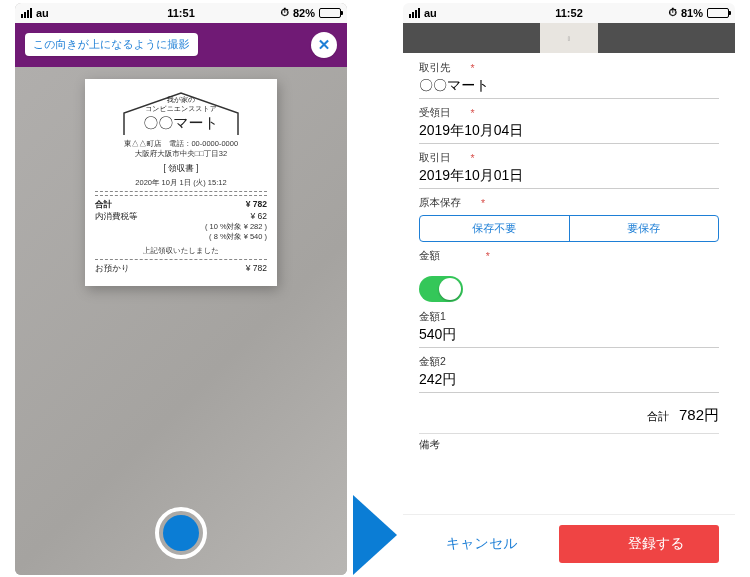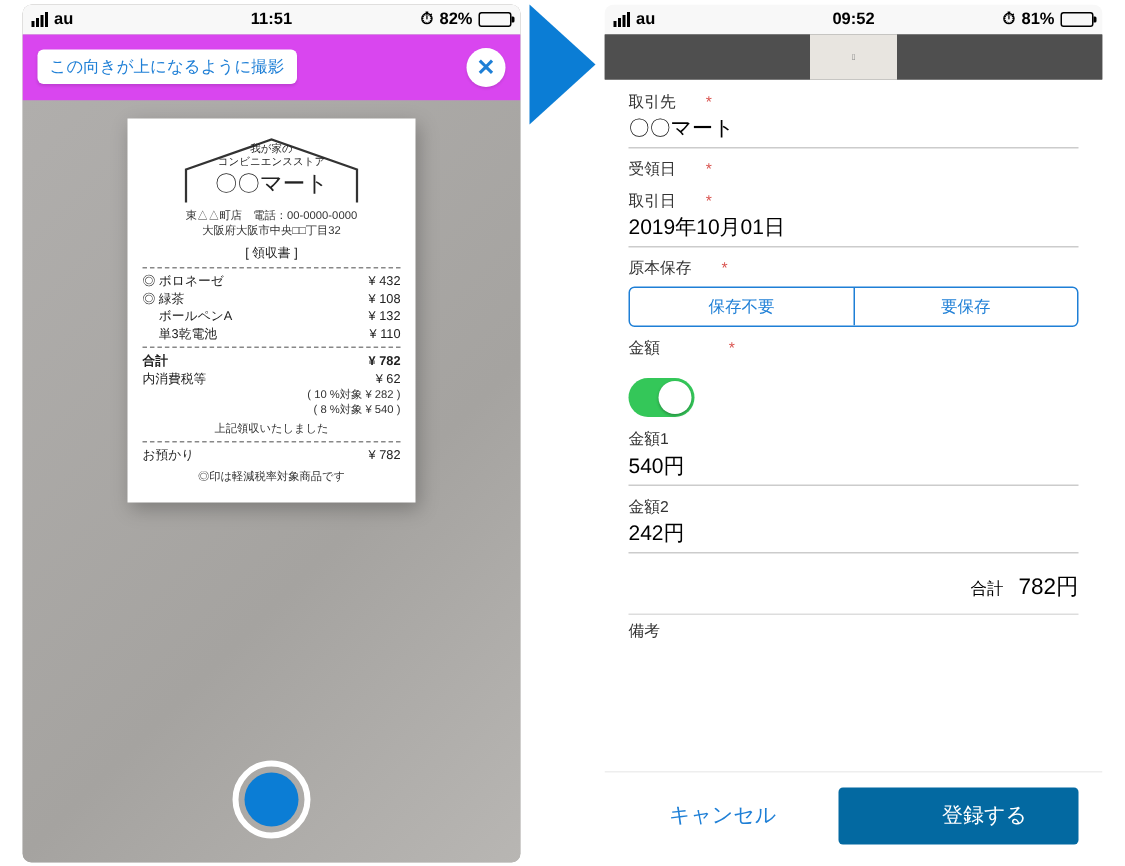--- a/index.html
+++ b/index.html
@@ -3,21 +3,21 @@
 <meta charset="utf-8">
 <style>
   * { box-sizing: border-box; margin: 0; padding: 0; }
   body {
     width: 750px; height: 577px;
     display: flex; align-items: center; justify-content: center;
     font-family: -apple-system, "Hiragino Sans", sans-serif;
     background: #fff;
     font-size: 12px;
   }
-  .stage { display: flex; align-items: flex-start; gap: 12px; }
+  .stage { display: flex; align-items: flex-end; gap: 12px; }
   .phone {
     width: 332px; height: 572px;
     border-radius: 6px;
     overflow: hidden;
     background: #fff;
     position: relative;
     display: flex; flex-direction: column;
   }
   .phone.left { background: #b2b0ae; }
 
@@ -35,21 +35,21 @@
   .sigbars { display: flex; gap: 1px; align-items: flex-end; }
   .sigbars i { width: 2px; background: #000; display: block; }
   .sigbars i:nth-child(1){height:4px}.sigbars i:nth-child(2){height:6px}
   .sigbars i:nth-child(3){height:8px}.sigbars i:nth-child(4){height:10px}
   .batt { width: 22px; height: 10px; border: 1px solid #000; border-radius: 2px; position: relative; }
   .batt::after { content:""; position:absolute; right:-3px; top:2px; width:2px; height:4px; background:#000; border-radius:0 1px 1px 0;}
   .batt .fill { height:100%; background:#000; width:82%; }
 
   
   .cam-topbar {
-    background: #d946ef;
+    background: #701a75;
     padding: 9px 10px;
     display: flex; align-items: center; justify-content: space-between;
   }
   .hint-pill {
     background: #fff; color: #1e7fd6;
     font-size: 11px; padding: 4px 8px;
     border-radius: 4px;
     box-shadow: 0 1px 2px rgba(0,0,0,.12);
   }
   .close-btn {
@@ -122,21 +122,21 @@
   .switch::after { content:""; position:absolute; right:2px; top:2px; width:22px; height:22px; background:#fff; border-radius:50%; box-shadow:0 1px 2px rgba(0,0,0,.3);}
   .total-row { display: flex; justify-content: flex-end; align-items: baseline; gap: 10px; font-size: 11px; padding: 6px 0 4px; }
   .total-row .amt { font-size: 15px; }
   .divider { border-top: 1px solid #ddd; margin: 4px 0; }
   .footer-btns {
     display: flex; gap: 14px; padding: 10px 16px 12px;
     border-top: 1px solid #eee;
   }
   .btn { flex: 1; text-align: center; padding: 10px 0; font-size: 14px; border-radius: 3px; }
   .btn.cancel { color: #1e7fd6; }
-  .btn.submit { background: #0369a1; color: #fff; padding-left: 35px; }
+  .btn.submit { background: #ef4444; color: #fff; padding-left: 35px; }
 </style>
 </head>
 <body>
 
 <div class="stage">
 
   <div class="phone left">
     <div class="status">
       <div class="l">
         <span class="sigbars">
@@ -170,57 +170,39 @@
           </svg>
           <div style="position:relative; padding-top:6px;">
             <div class="roof">我が家の</div>
             <div class="roof">コンビニエンスストア</div>
             <div class="store">〇〇マート</div>
           </div>
         </div>
         <div class="small ctr">東△△町店　電話：00-0000-0000</div>
         <div class="small ctr">大阪府大阪市中央□□丁目32</div>
         <div class="ctr" style="margin:4px 0;">[ 領収書 ]</div>
+        <div class="ctr small">2020年 10月 1日 (火)  15:12</div>
         <hr>
-        <div id="receipt-items">
-            <div class="row">
-              <span class="lbl">◎ ボロネーゼ</span>
-              <span class="val">¥ 432</span>
-            </div>
-            <div class="row">
-              <span class="lbl">◎ 緑茶</span>
-              <span class="val">¥ 108</span>
-            </div>
-            <div class="row">
-              <span class="lbl">　 ボールペンA</span>
-              <span class="val">¥ 132</span>
-            </div>
-            <div class="row">
-              <span class="lbl">　 単3乾電池</span>
-              <span class="val">¥ 110</span>
-            </div>
-          </div>
         <hr>
         <div class="row bold">
             <span class="lbl">合計</span>
             <span class="val">¥ 782</span>
           </div>
         <div class="row">
             <span class="lbl">内消費税等</span>
             <span class="val">¥ 62</span>
           </div>
         <div class="right small">( 10 %対象 ¥ 282 )</div>
         <div class="right small">(  8 %対象 ¥ 540 )</div>
         <div class="ctr small" style="margin:3px 0;">上記領収いたしました</div>
         <hr>
         <div class="row">
             <span class="lbl">お預かり</span>
             <span class="val">¥ 782</span>
           </div>
-        <div class="ctr small" style="margin-top:3px;">◎印は軽減税率対象商品です</div>
       </div>
 
       <div class="shutter-ring">
         <div class="shutter-dot"></div>
       </div>
     </div>
   </div>
 
   <div class="arrow"></div>
 
@@ -228,21 +210,21 @@
     <div class="status">
       <div class="l">
         <span class="sigbars">
             <i></i>
             <i></i>
             <i></i>
             <i></i>
           </span>
         <span>au</span>
       </div>
-      <div class="time">09:52</div>
+      <div class="time">11:52</div>
       <div class="r">
         <span>⏱</span>
         <span>81%</span>
         <span class="batt"><span class="fill" style="width:81%"></span></span>
       </div>
     </div>
 
     <div class="thumb-strip">
       <div class="side"></div>
       <div class="thumb">▯</div>
@@ -255,20 +237,21 @@
             <span>取引先</span>
             <span class="req">*</span>
           </div>
         <div class="val">〇〇マート</div>
       </div>
       <div class="field">
         <div class="lbl">
             <span>受領日</span>
             <span class="req">*</span>
           </div>
+        <div class="val">2019年10月04日</div>
       </div>
       <div class="field">
         <div class="lbl">
             <span>取引日</span>
             <span class="req">*</span>
           </div>
         <div class="val">2019年10月01日</div>
       </div>
       <div class="field">
         <div class="lbl">

